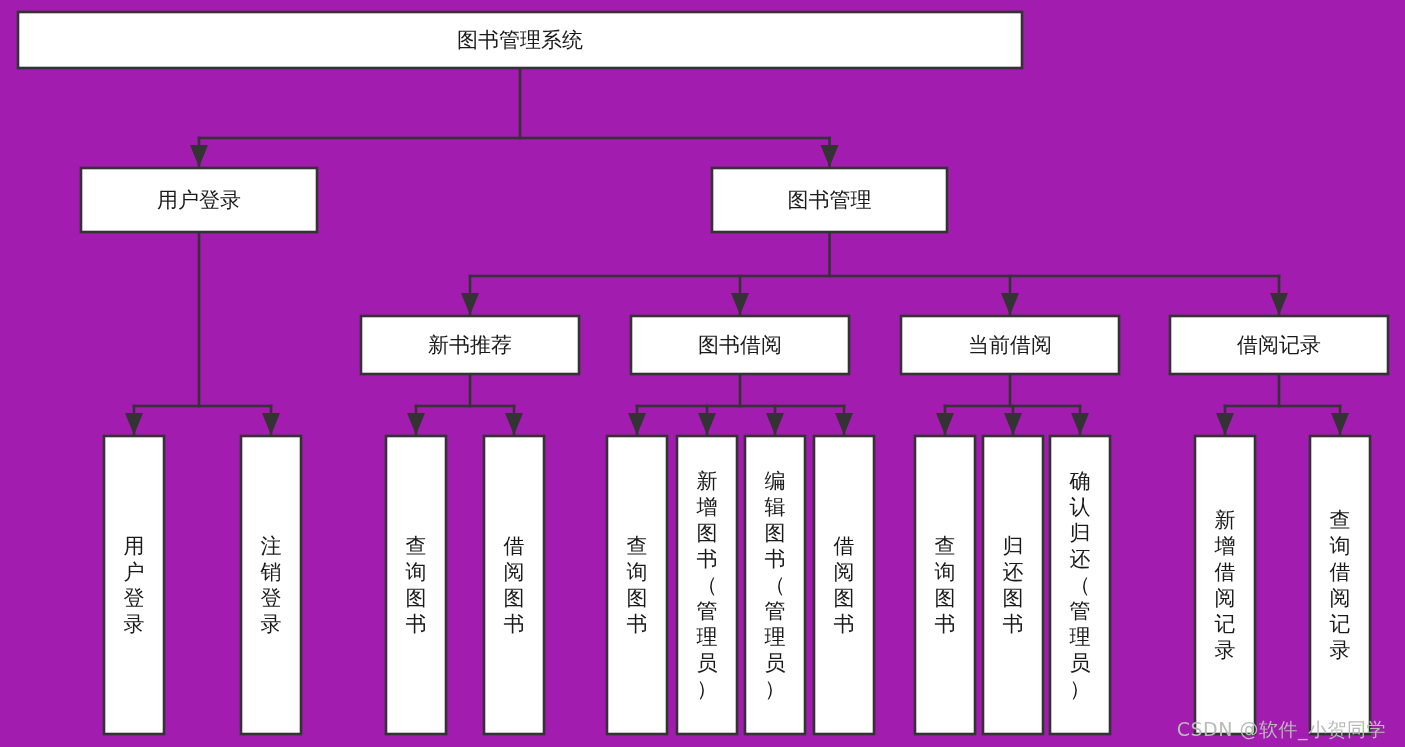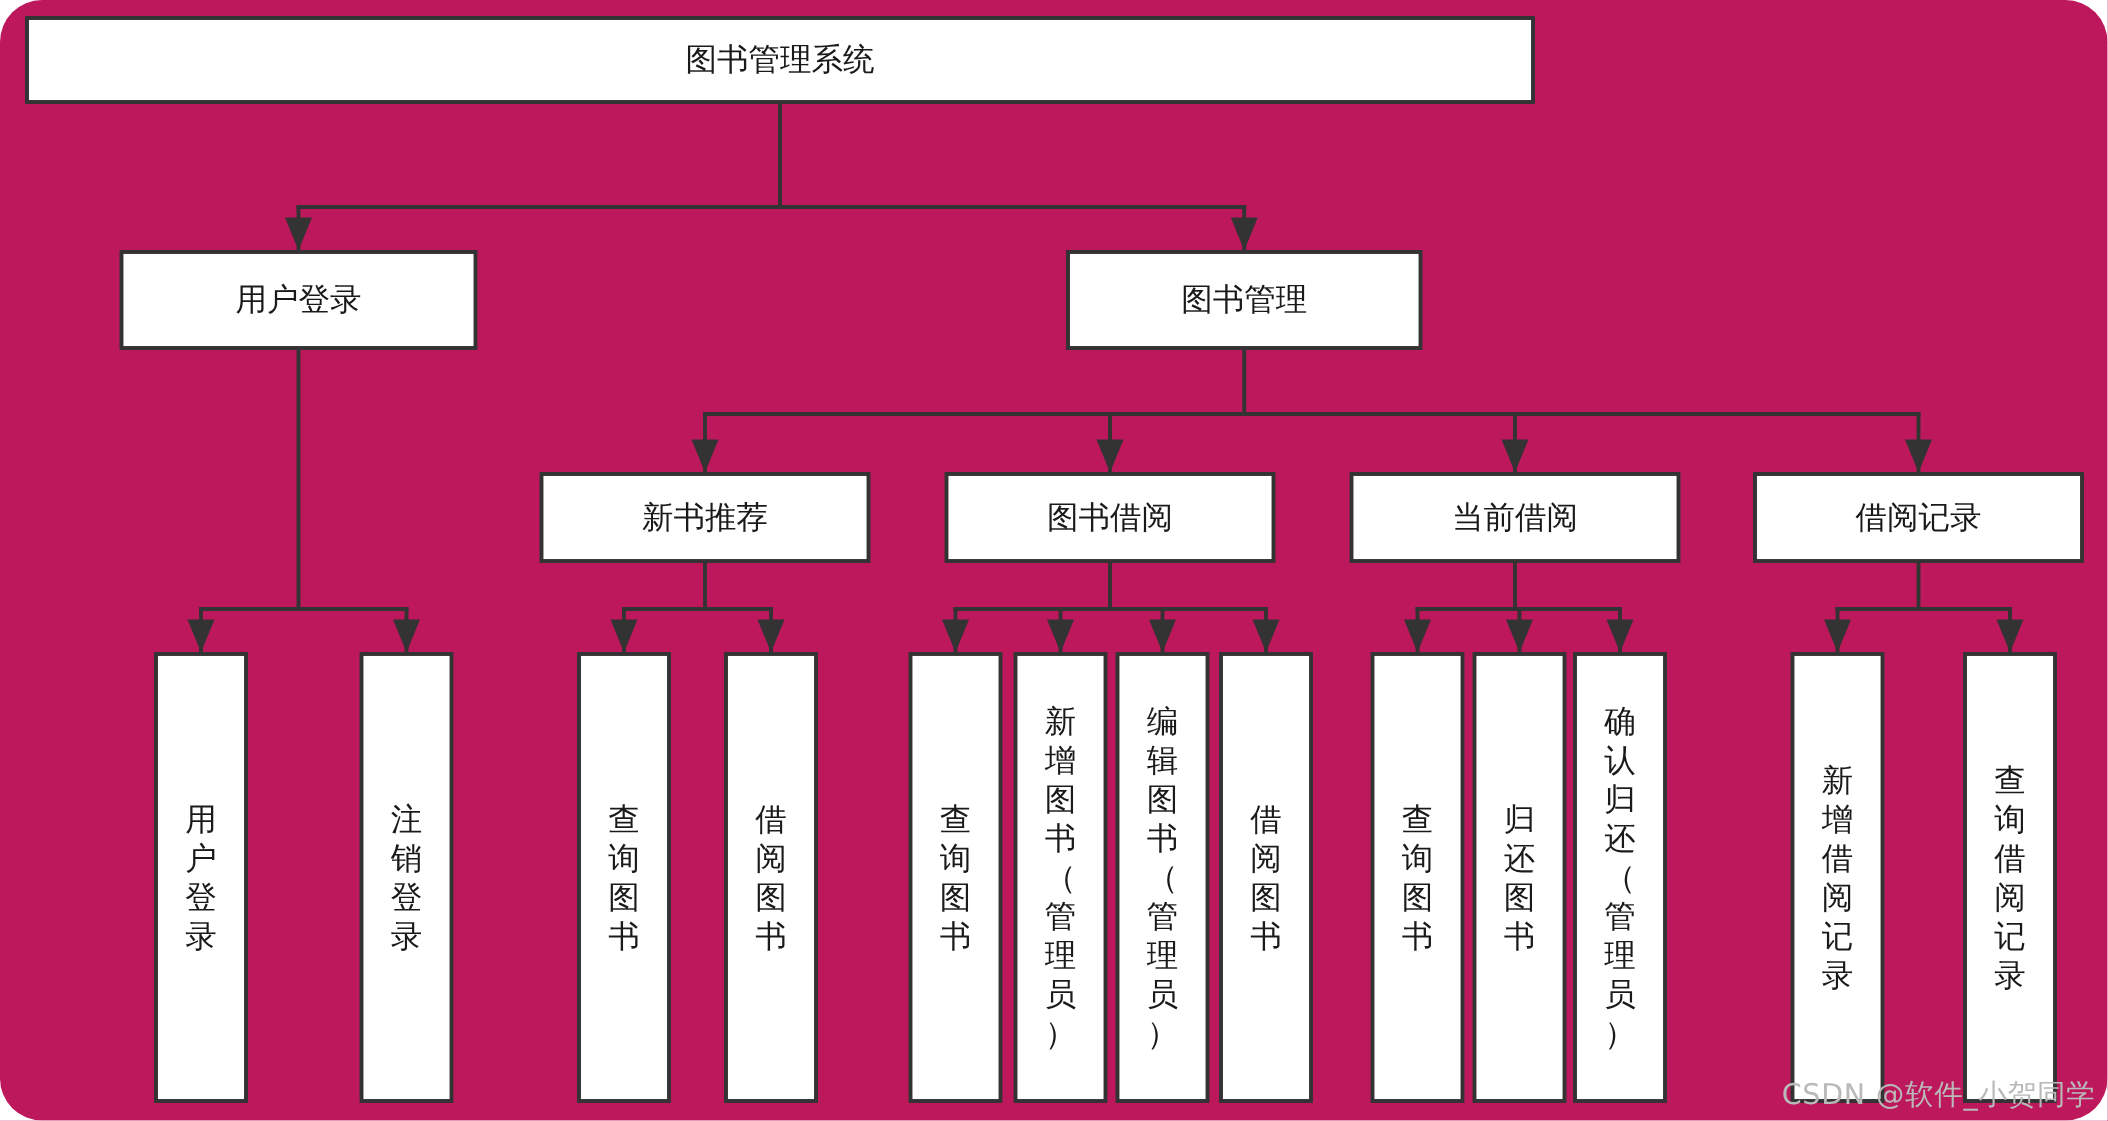--- a/index.html
+++ b/index.html
@@ -10,22 +10,21 @@
   body {
     width: 1405px;
     height: 747px;
     font-family: "DejaVu Sans", "Liberation Sans", sans-serif;
     overflow: hidden;
   }
   #diagram-root {
     position: relative;
     width: 1405px;
     height: 747px;
-    background: #be185d;
-    border-radius: 28px;
+    background: #a21caf;
   }
   svg.flow {
     position: absolute;
     top: 0;
     left: 0;
     width: 1405px;
     height: 747px;
   }
   .node-rect {
     fill: #ffffff;
@@ -50,21 +49,21 @@
     dominant-baseline: middle;
   }
   .leaf-label {
     fill: #1a1a1a;
     font-family: "DejaVu Sans", "Liberation Sans", sans-serif;
     font-size: 21px;
     text-anchor: middle;
   }
   .watermark {
     position: absolute;
-    right: 8px;
+    right: 19px;
     bottom: 4px;
     font-family: "DejaVu Sans", "Liberation Sans", sans-serif;
     font-size: 19px;
     color: #b9b9b9;
     white-space: nowrap;
     letter-spacing: 0.5px;
   }
 </style>
 </head>
 <body>

